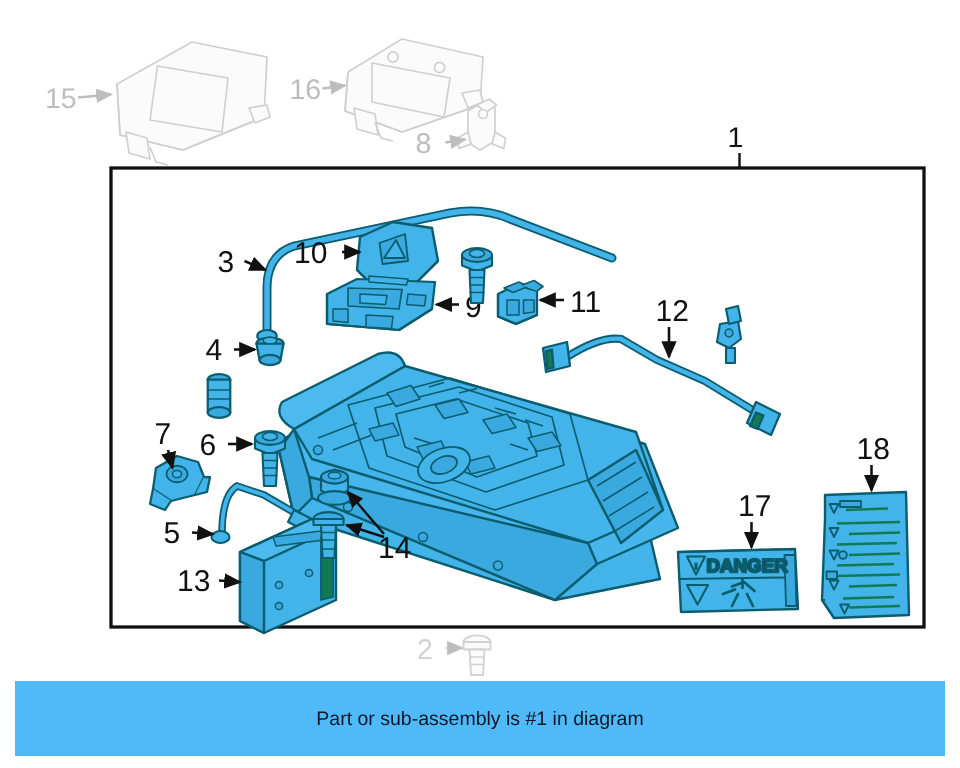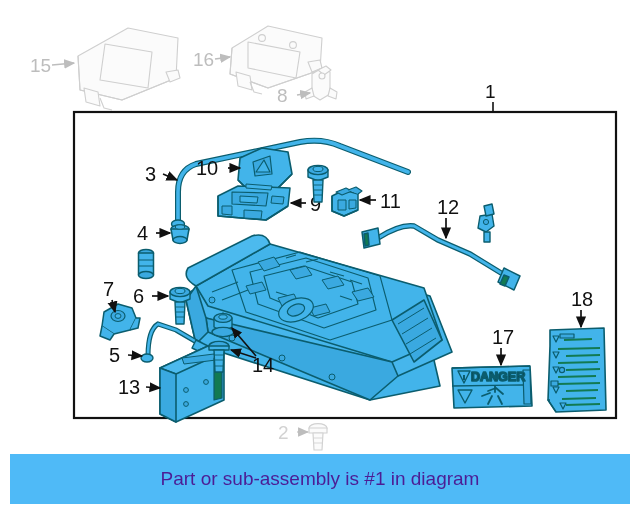--- a/index.html
+++ b/index.html
@@ -13,21 +13,21 @@
   #stage{position:absolute;left:0;top:0;width:640px;height:505px;}
   svg#diagram{position:absolute;left:0;top:0;width:640px;height:455px;display:block;}
 
   .banner{
     position:absolute;left:10px;top:454px;width:620px;height:50px;
     background:#4fbaf7;
     display:flex;flex-direction:column;align-items:center;justify-content:center;
     line-height:1.12;
   }
   .banner .bline{
-    color:#4c1d95;font-size:19px;font-family:"Liberation Sans", sans-serif;
+    color:#0f172a;font-size:13px;font-family:"Liberation Sans", sans-serif;
     white-space:nowrap;letter-spacing:0px;
   }
 </style>
 </head>
 <body>
 
 <div id="stage">
 
   <svg id="diagram" viewBox="0 0 640 455">
     <defs>

